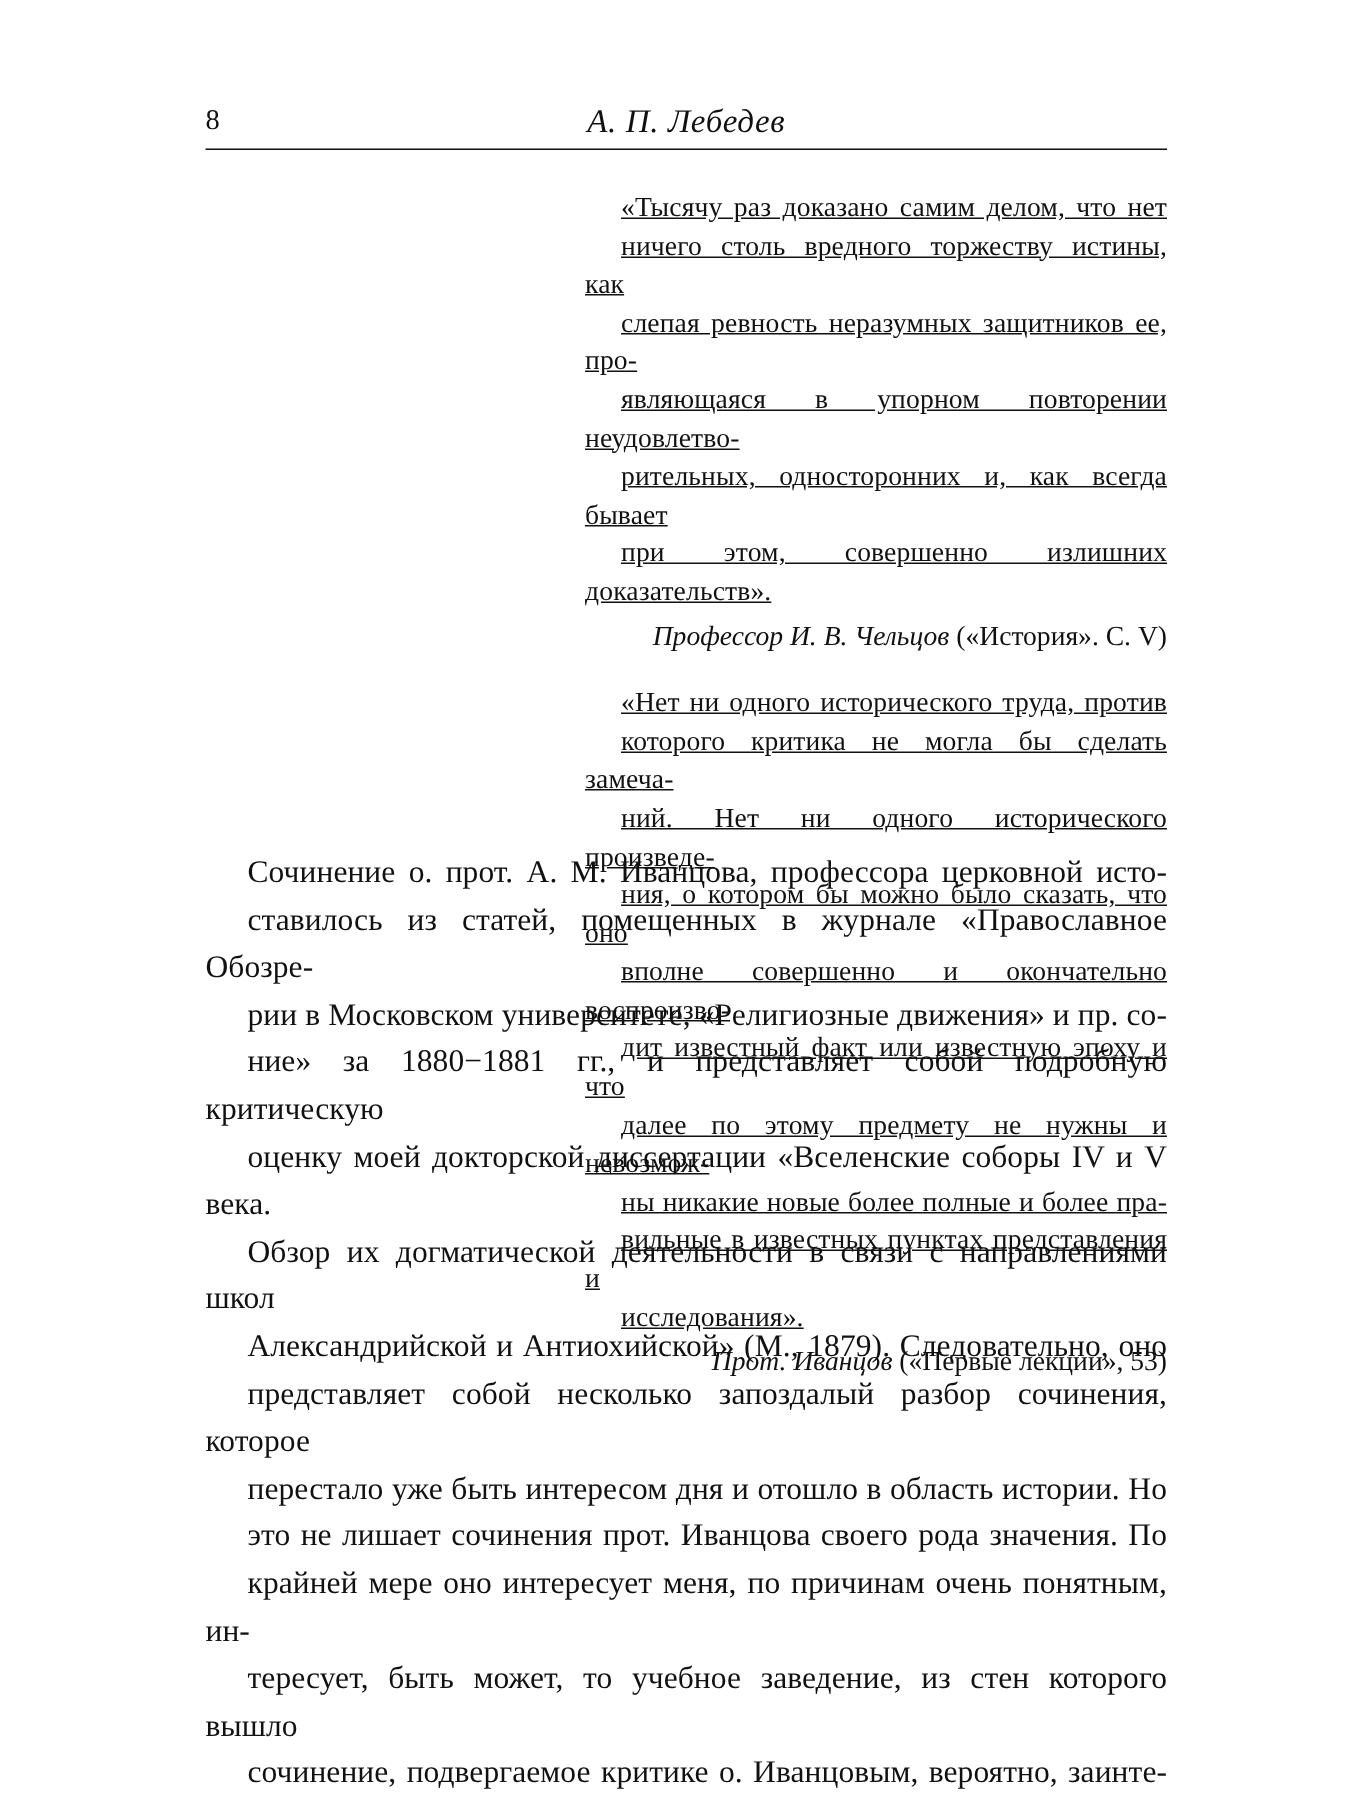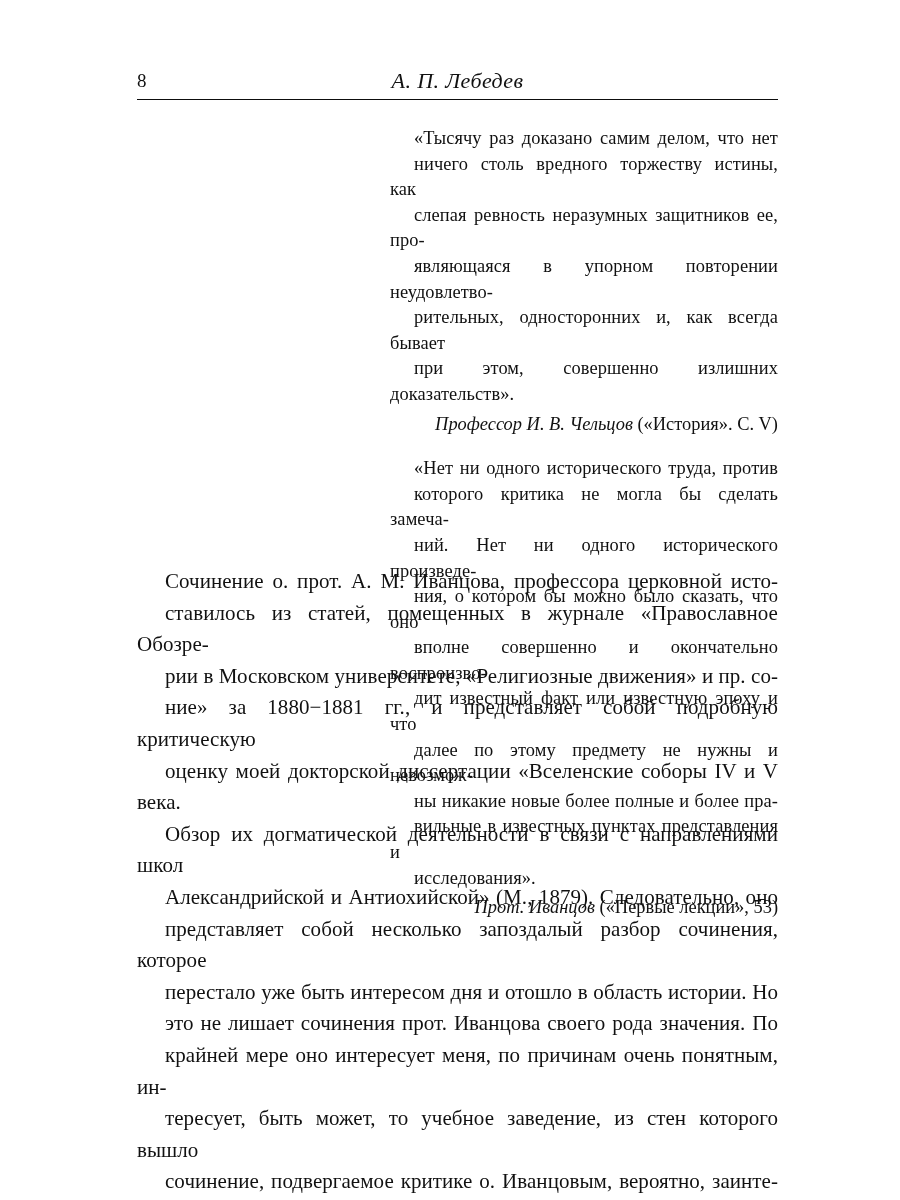--- a/index.html
+++ b/index.html
@@ -71,20 +71,21 @@
   }
   .epi-body {
     margin: 0;
     text-align: justify;
     text-indent: 24px;
     font-size: 18.4px;
     line-height: 25.6px;
     letter-spacing: 0.1px;
     word-spacing: 0.3px;
     hyphens: manual;
+    text-decoration: underline;
   }
   .epi-attr {
     margin: 4px 0 0 0;
     text-align: right;
     font-size: 18.4px;
     line-height: 25.6px;
   }
   .epi-attr .who {
     font-style: italic;
     margin-left: 32px;

